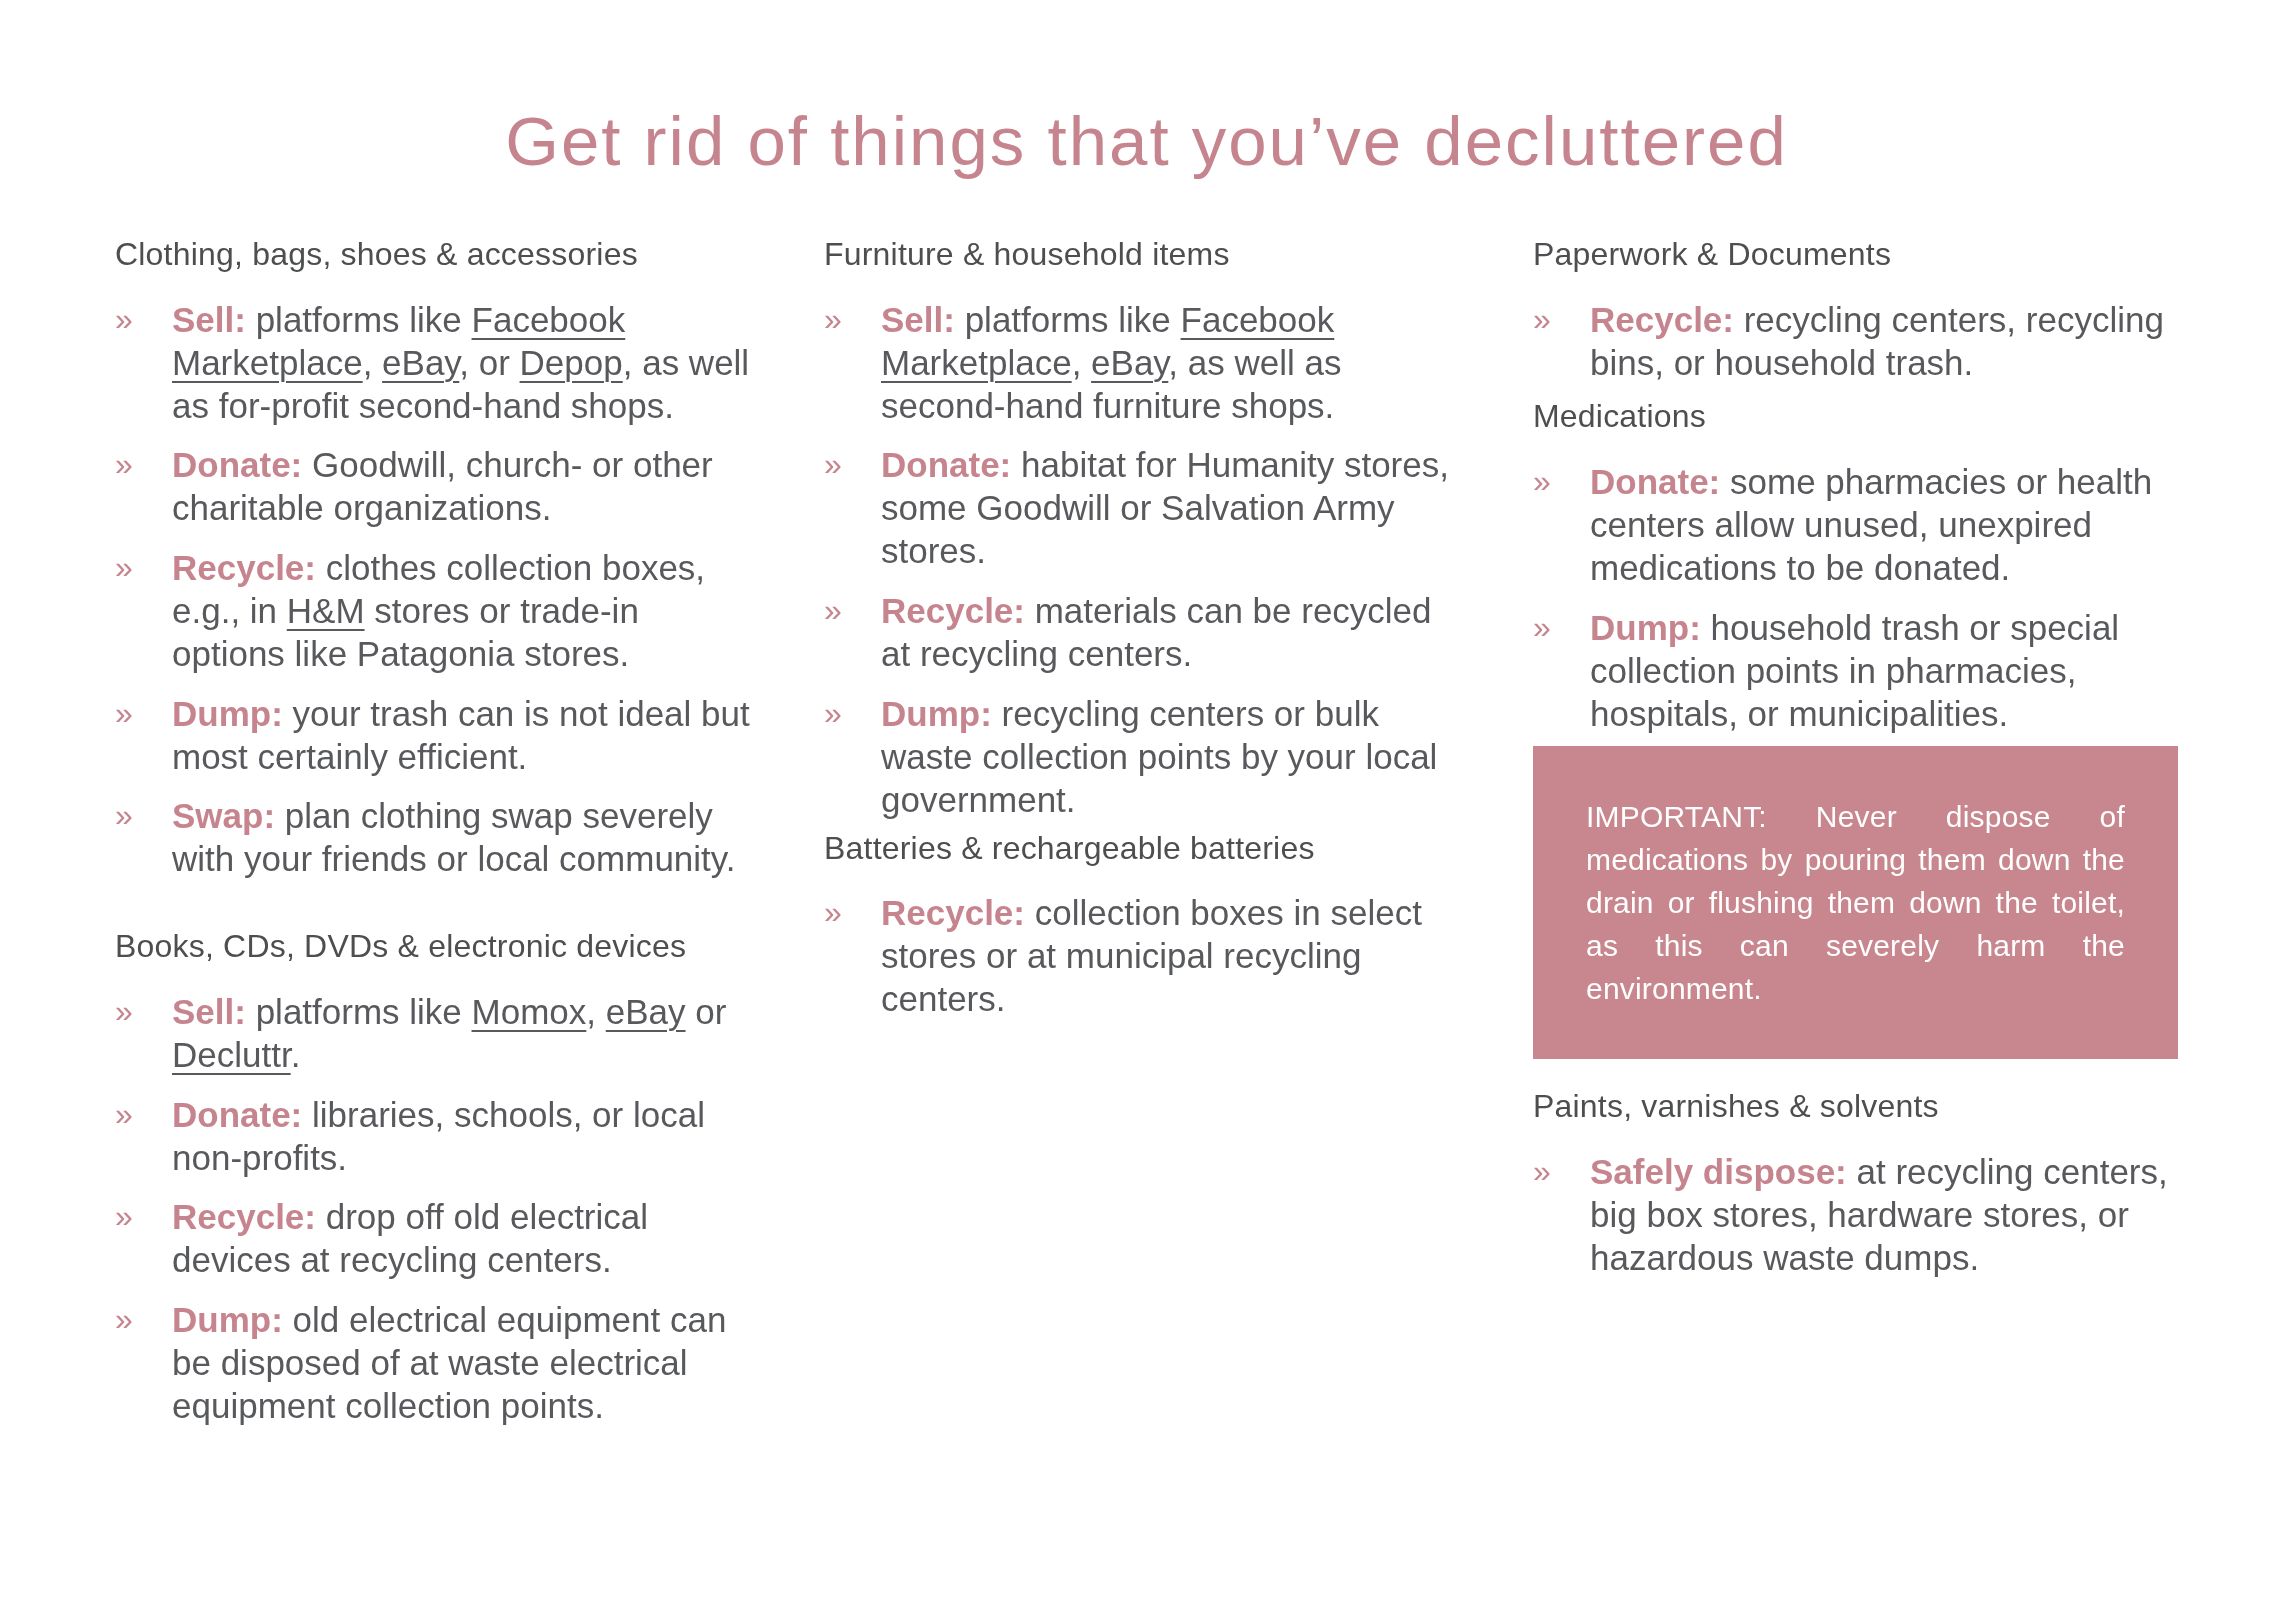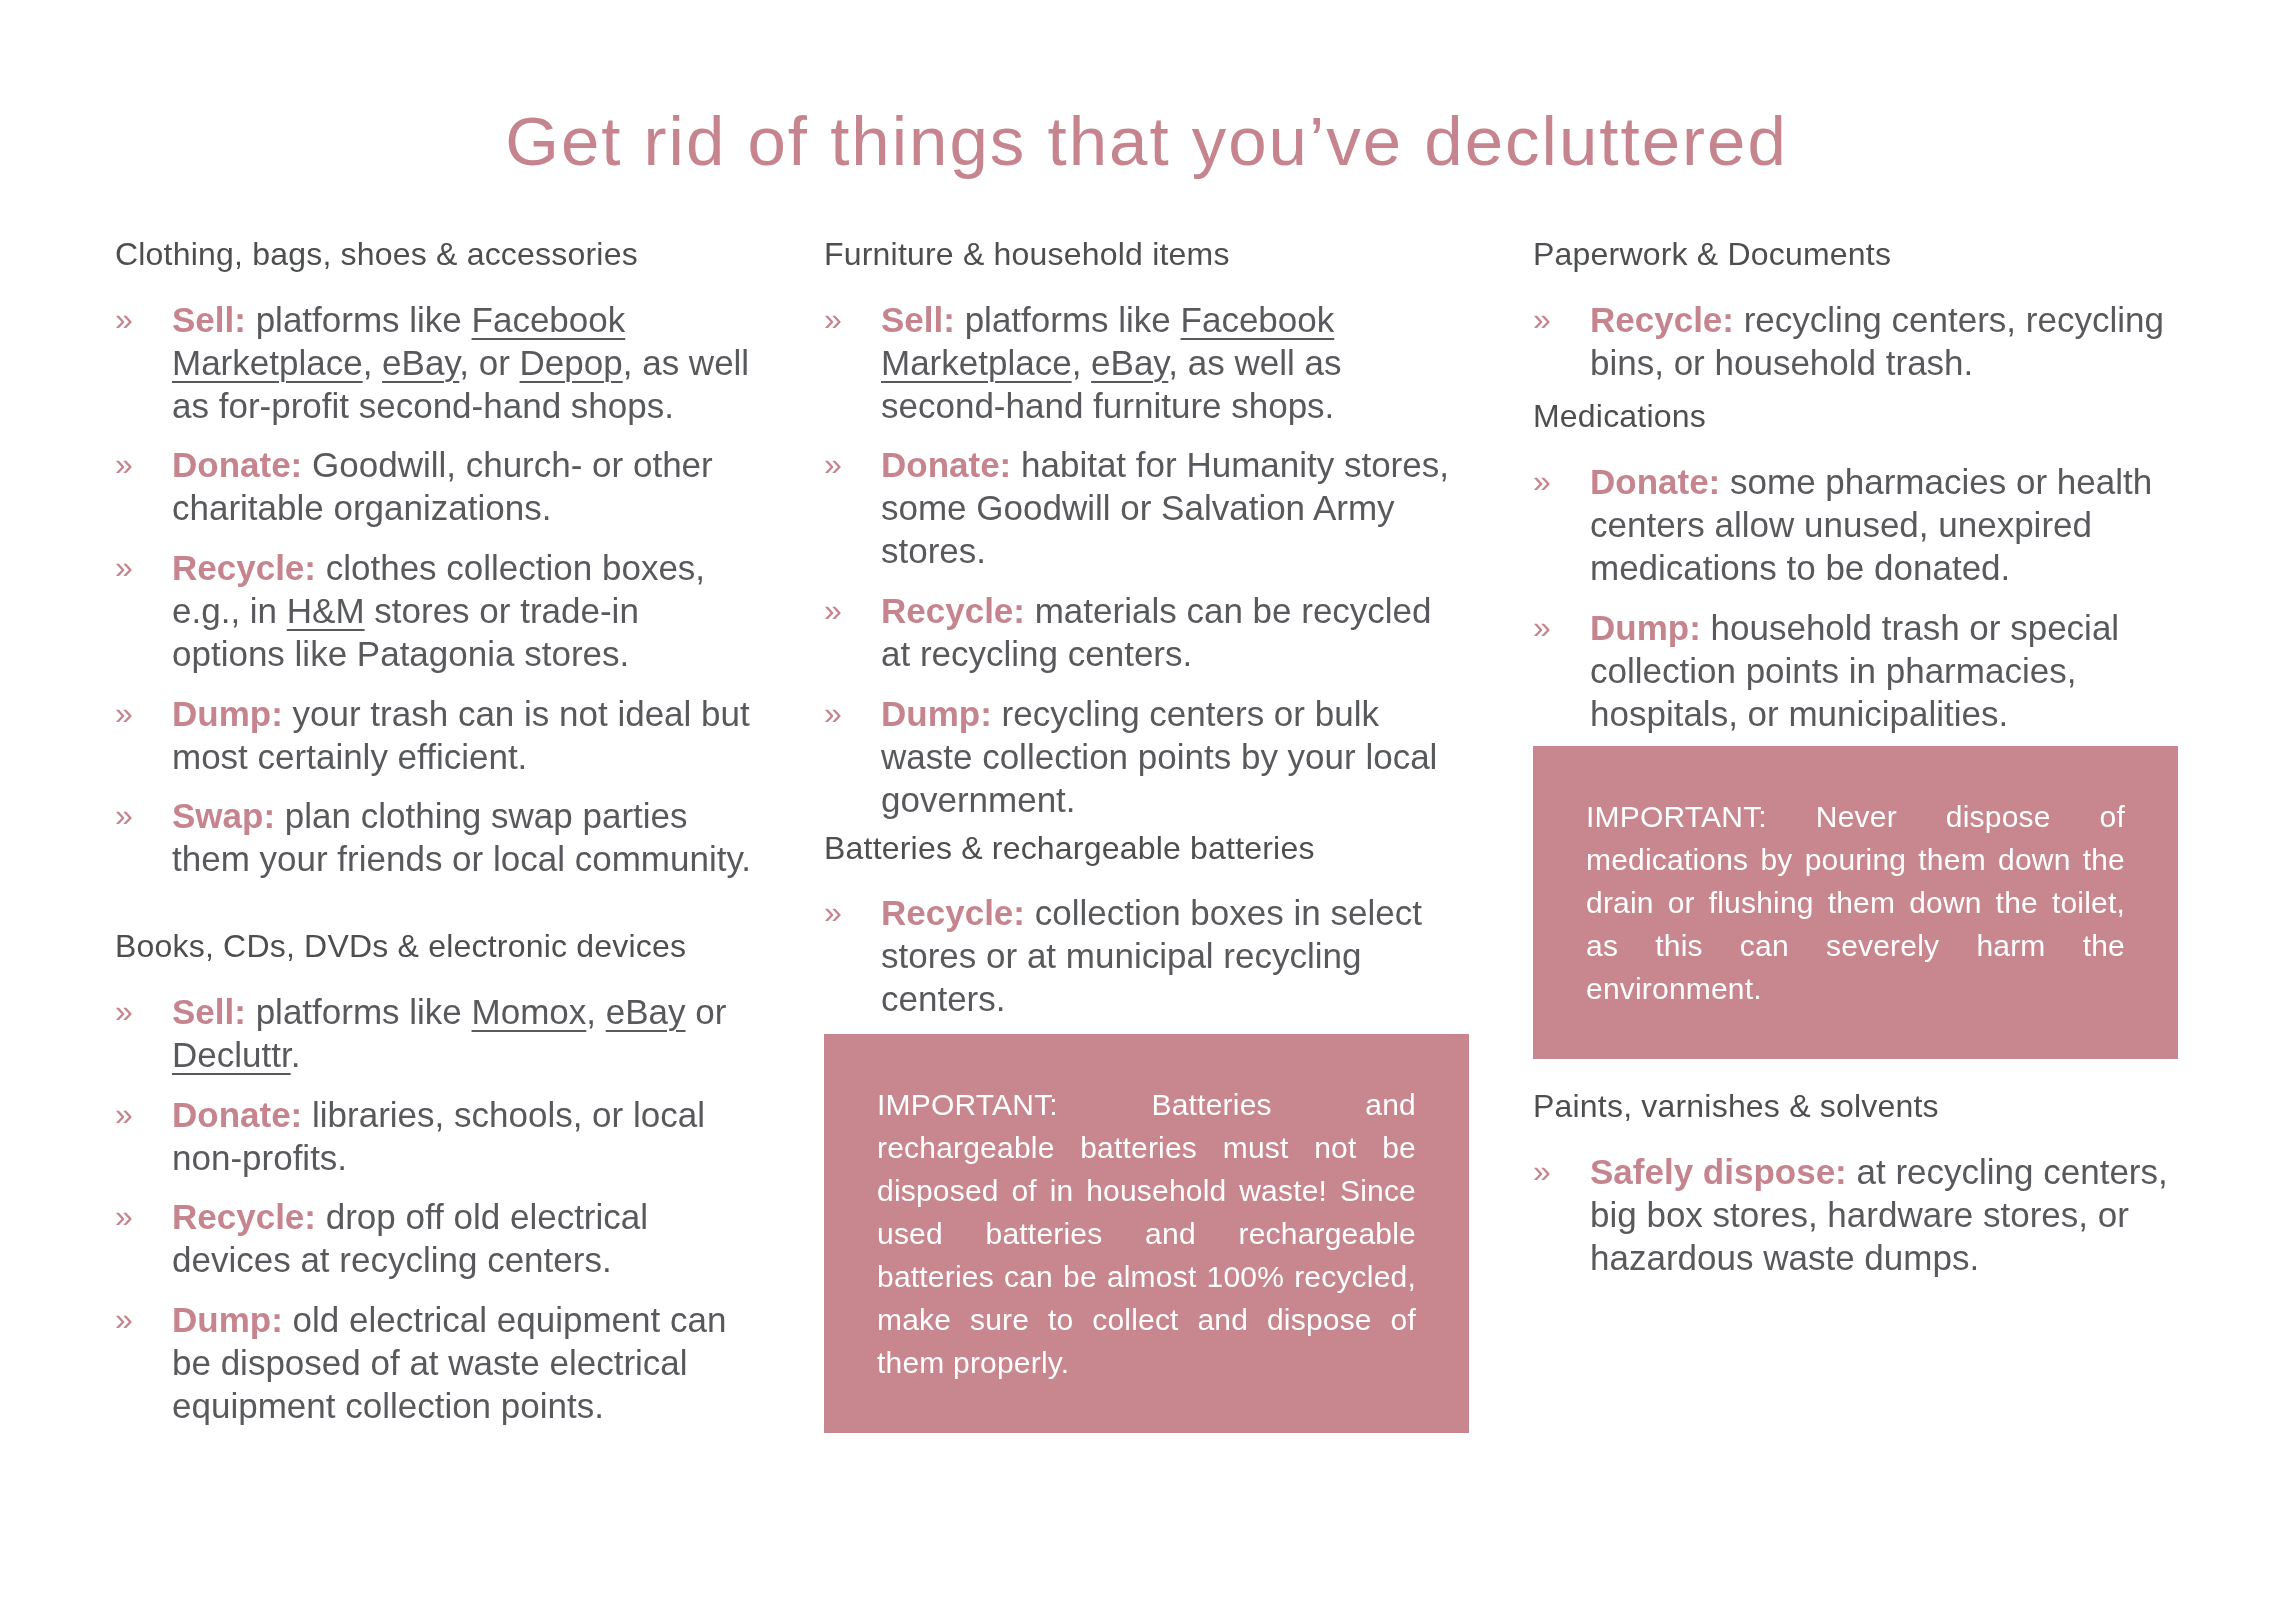--- a/index.html
+++ b/index.html
@@ -72,21 +72,21 @@
           <li class="bullet">
             <span class="marker">»</span>
             <p class="btext"><span class="kw">Recycle:</span><span class="plain"> clothes collection boxes, e.g., in </span><span class="link">H&amp;M</span><span class="plain"> stores or trade-in options like Patagonia stores.</span></p>
           </li>
           <li class="bullet">
             <span class="marker">»</span>
             <p class="btext"><span class="kw">Dump:</span><span class="plain"> your trash can is not ideal but most certainly efficient.</span></p>
           </li>
           <li class="bullet">
             <span class="marker">»</span>
-            <p class="btext"><span class="kw">Swap:</span><span class="plain"> plan clothing swap parties them your friends or local community.</span></p>
+            <p class="btext"><span class="kw">Swap:</span><span class="plain"> plan clothing swap severely with your friends or local community.</span></p>
           </li>
         </ul>
       </section>
       <section class="item section">
         <h2 class="heading">Books, CDs, DVDs &amp; electronic devices</h2>
         <ul class="bullets">
           <li class="bullet">
             <span class="marker">»</span>
             <p class="btext"><span class="kw">Sell:</span><span class="plain"> platforms like </span><span class="link">Momox</span><span class="plain">, </span><span class="link">eBay</span><span class="plain"> or </span><span class="link">Decluttr</span><span class="plain">.</span></p>
           </li>
@@ -129,23 +129,20 @@
       </section>
       <section class="item section">
         <h2 class="heading">Batteries &amp; rechargeable batteries</h2>
         <ul class="bullets">
           <li class="bullet">
             <span class="marker">»</span>
             <p class="btext"><span class="kw">Recycle:</span><span class="plain"> collection boxes in select stores or at municipal recycling centers.</span></p>
           </li>
         </ul>
       </section>
-      <aside class="item callout">
-        <p class="callout-text">IMPORTANT: Batteries and rechargeable batteries must not be disposed of in household waste! Since used batteries and rechargeable batteries can be almost 100% recycled, make sure to collect and dispose of them properly.</p>
-      </aside>
     </div>
     <div class="column" id="col3">
       <section class="item section">
         <h2 class="heading">Paperwork &amp; Documents</h2>
         <ul class="bullets">
           <li class="bullet">
             <span class="marker">»</span>
             <p class="btext"><span class="kw">Recycle:</span><span class="plain"> recycling centers, recycling bins, or household trash.</span></p>
           </li>
         </ul>

